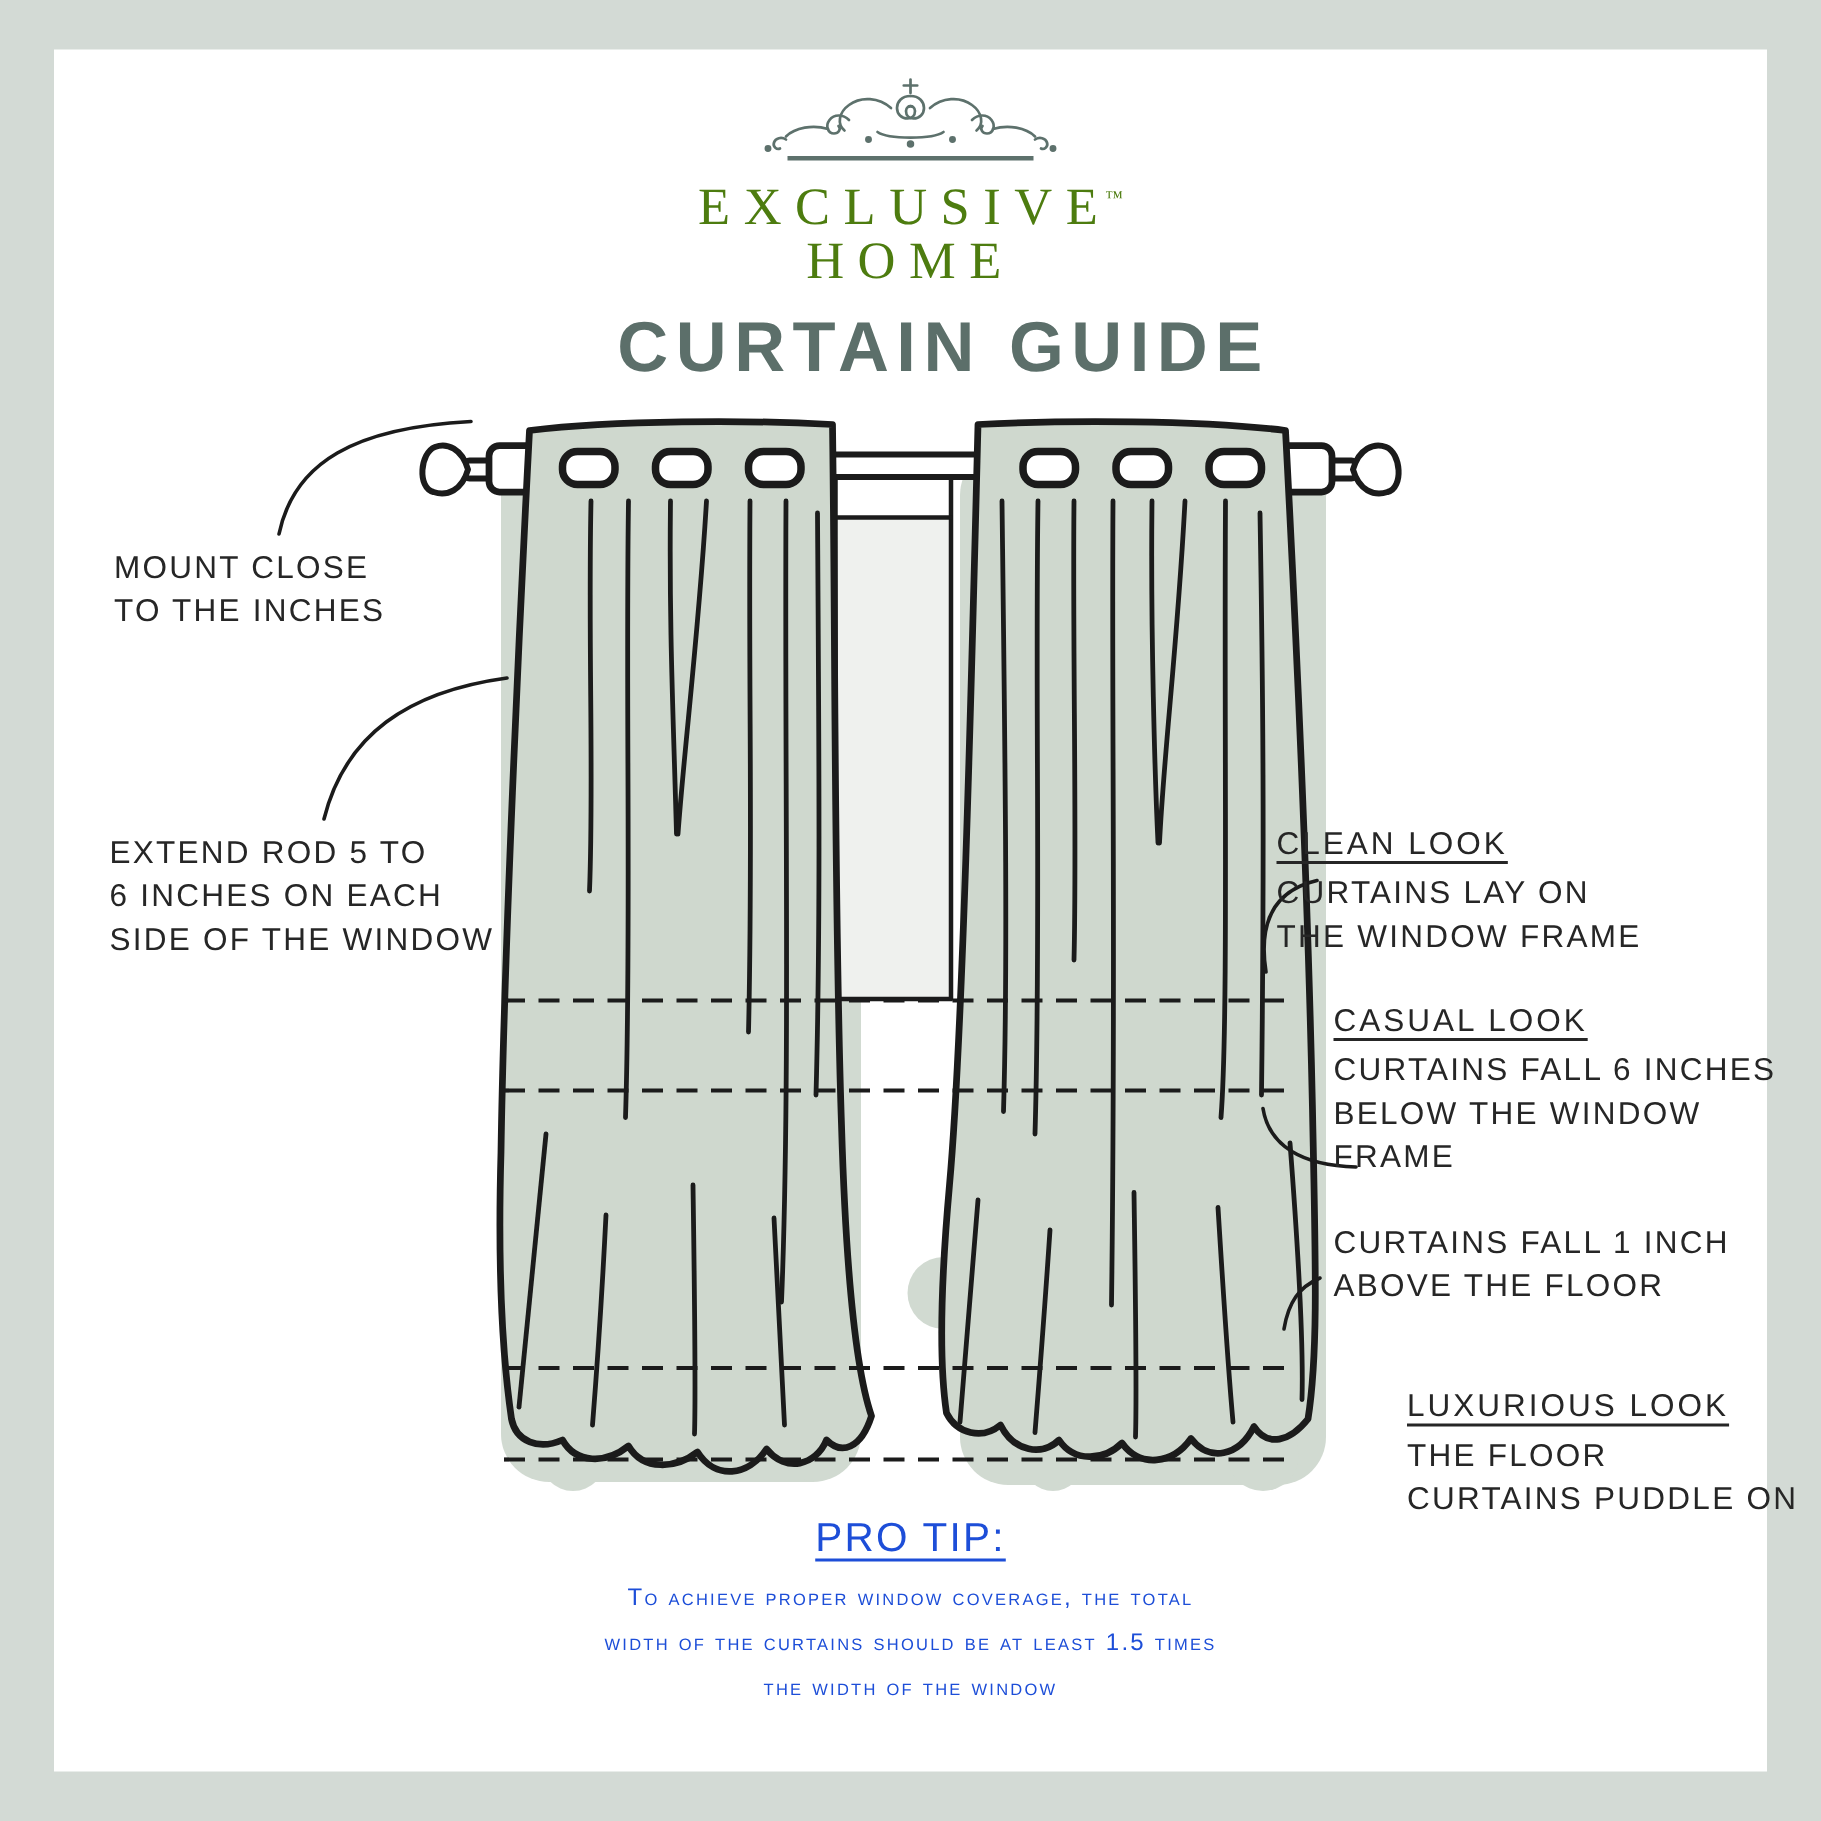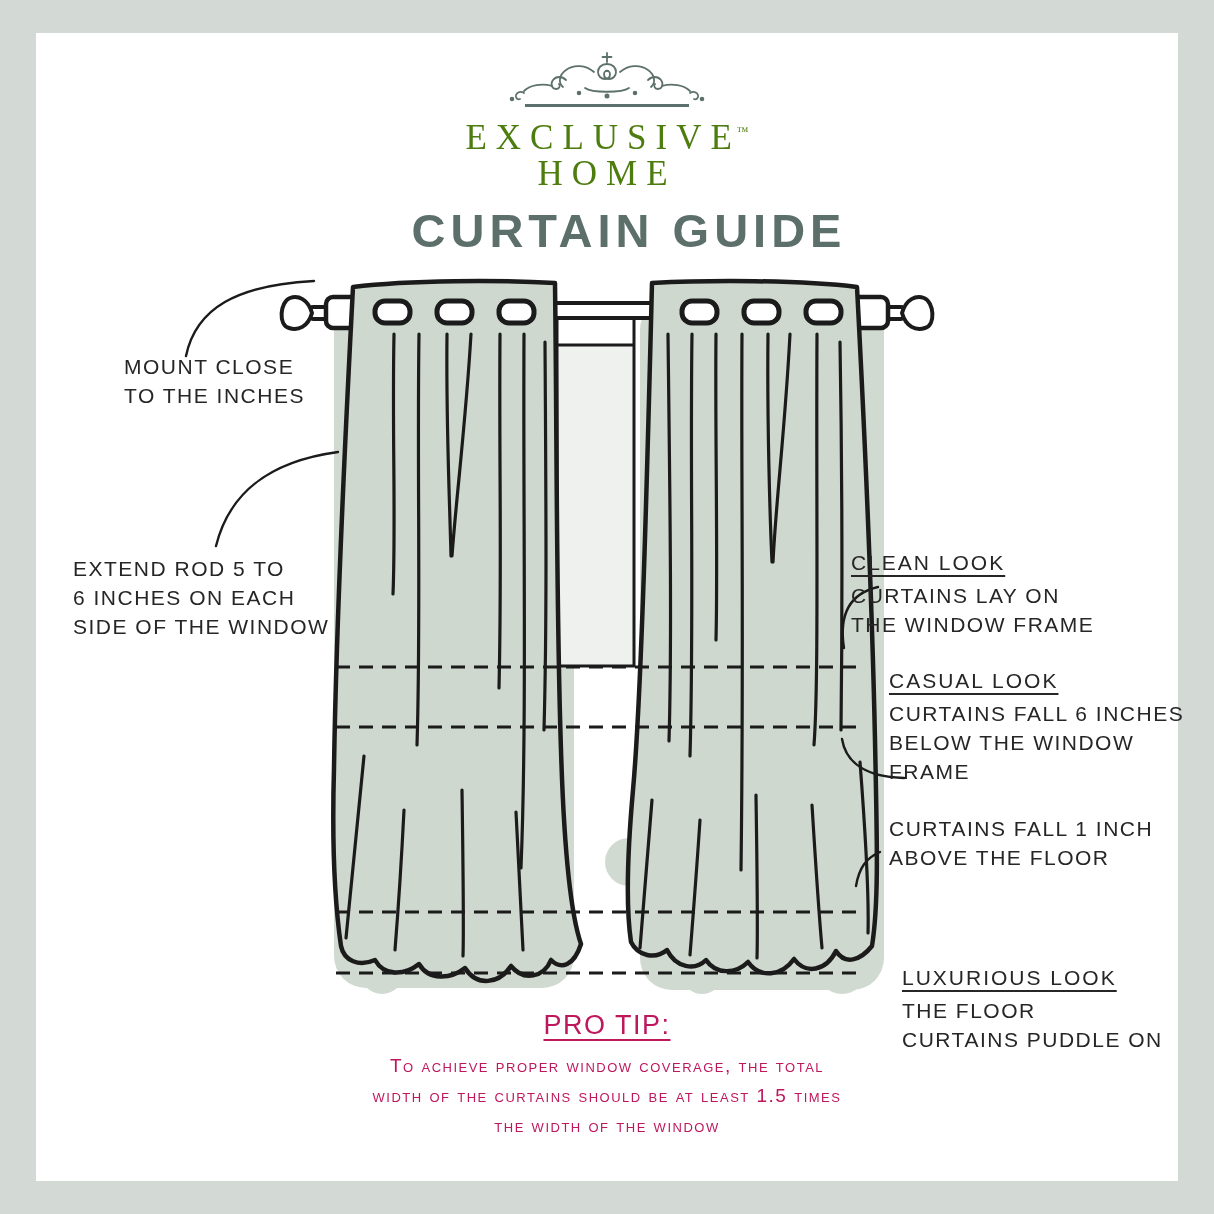--- a/index.html
+++ b/index.html
@@ -27,34 +27,34 @@
     font-size:47px;font-weight:bold;letter-spacing:5px;color:#5c6f6a;margin-left:44px;
   }
   
   svg.scene{position:absolute;left:0;top:0;width:1214px;height:1214px;}
   
   .ann{position:absolute;color:#262626;font-size:21px;line-height:29px;letter-spacing:1.5px;}
   .ann-heading{
     text-decoration:underline;text-underline-offset:5px;text-decoration-thickness:1.5px;
     letter-spacing:2px;margin-bottom:4px;
   }
-  #ann-mount{left:76px;top:352px;margin-left:48px;}
+  #ann-mount{left:76px;top:364px;}
   #ann-extend{left:73px;top:554px;}
   #ann-clean{left:851px;top:548px;}
   #ann-casual{left:889px;top:666px;}
   #ann-polished{left:889px;top:814px;}
-  #ann-luxurious{left:902px;top:923px;margin-top:40px;}
-  
-  .protip{position:absolute;left:36px;right:36px;top:1010px;text-align:center;color:#be185d;}
+  #ann-luxurious{left:938px;top:923px;}
+  
+  .protip{position:absolute;left:36px;right:36px;top:1010px;text-align:center;color:#1d4ed8;}
   .protip-heading{
     display:inline-block;font-size:27px;letter-spacing:1.5px;
     text-decoration:underline;text-underline-offset:5px;text-decoration-thickness:2px;
     margin-bottom:10px;
   }
-  .protip-body{font-size:19px;line-height:30px;letter-spacing:1.5px;font-variant:small-caps;}
+  .protip-body{font-size:16px;line-height:30px;letter-spacing:1.5px;font-variant:small-caps;}
 </style>
 </head>
 <body>
 
 <div class="panel"></div>
 
 <div class="brand">
   <svg class="crest" viewBox="0 0 250 52">
     <g stroke="#5d716c" stroke-width="1.8" fill="none" stroke-linecap="round">
       <path d="M125,3 v9 M120.5,7 h9"></path>

